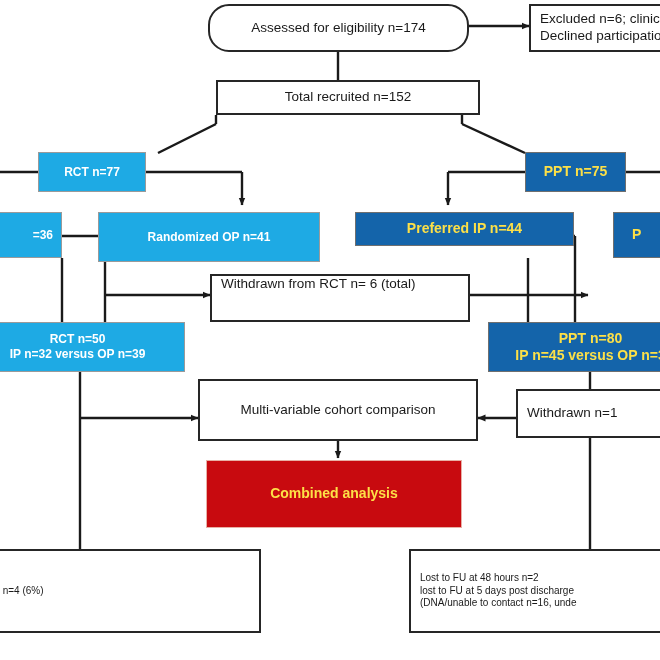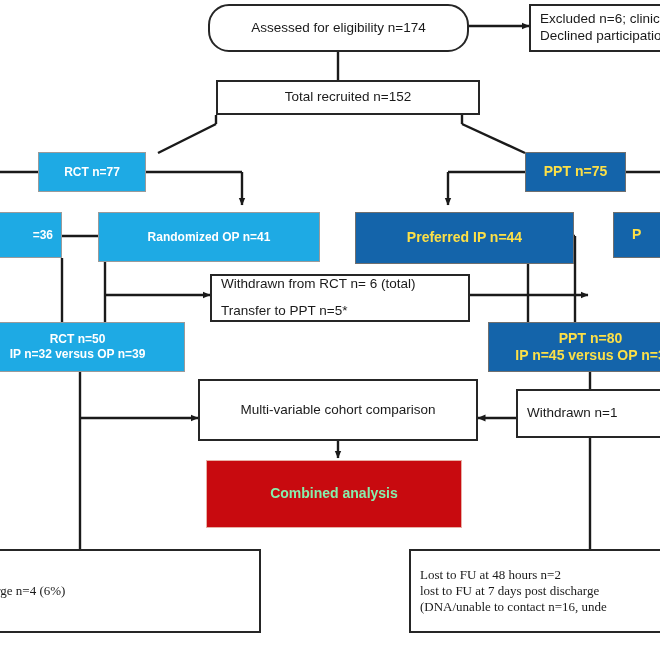--- a/index.html
+++ b/index.html
@@ -60,25 +60,25 @@
     background:#1464aa;
     border:1.5px solid #6f6f6f;
     color:#fde047;
     font-weight:bold;
     font-size:14px;
   }
   
   .red{
     background:#c80a0f;
     border:1.5px solid #e8b0a6;
-    color:#86efac;
+    color:#fde047;
     font-weight:bold;
     font-size:14px;
   }
-  .sm{font-size:13px;font-family:Liberation Serif, serif;}
+  .sm{font-size:10px;}
 </style>
 </head>
 <body>
 
 <div id="canvas">
 
   <svg id="wires" viewBox="0 0 660 660" xmlns="http://www.w3.org/2000/svg">
     <defs>
       <marker id="ah" markerWidth="9" markerHeight="9" refX="7.5" refY="4" orient="auto" markerUnits="userSpaceOnUse">
         <path d="M0,0.6 L8,4 L0,7.4 z" fill="#1a1a1a"></path>
@@ -158,31 +158,30 @@
   </div>
 
   <div class="node lblue" style="left:-48px; top:212px; width:110px; height:46px; align-items:flex-end; padding-right:8px;">
     <span class="ln">=36</span>
   </div>
 
   <div class="node lblue" style="left:98px; top:212px; width:222px; height:50px;">
     <span class="ln">Randomized OP n=41</span>
   </div>
 
-  <div class="node dblue" style="left:355px; top:212px; width:219px; height:52px;">
+  <div class="node dblue" style="left:355px; top:212px; width:219px; height:34px;">
     <span class="ln">Preferred IP n=44</span>
   </div>
 
   <div class="node dblue" style="left:613px; top:212px; width:120px; height:46px; align-items:flex-start; padding-left:18px;">
     <span class="ln">P</span>
   </div>
 
   <div class="node plain left" style="left:210px; top:274px; width:260px; height:48px;justify-content:space-between;">
     <span class="ln">Withdrawn from RCT n= 6 (total)</span>
-    <span class="ln">Transfer to PPT n=5*</span>
   </div>
 
   <div class="node lblue" style="left:-30px; top:322px; width:215px; height:50px;">
     <span class="ln">RCT n=50</span>
     <span class="ln">IP n=32 versus OP n=39</span>
   </div>
 
   <div class="node dblue" style="left:488px; top:322px; width:205px; height:50px;">
     <span class="ln">PPT n=80</span>
     <span class="ln">IP n=45 versus OP n=3</span>
@@ -201,17 +200,17 @@
   </div>
 
   <div class="node plain left" style="left:-100px; top:549px; width:361px; height:84px; justify-content:center;">
 
     <span class="ln sm">days post discharge n=4 (6%)</span>
 
   </div>
 
   <div class="node plain left" style="left:409px; top:549px; width:300px; height:84px; justify-content:center;">
     <span class="ln sm">Lost to FU at 48 hours n=2</span>
-    <span class="ln sm">lost to FU at 7 days post discharge</span>
+    <span class="ln sm">lost to FU at 5 days post discharge</span>
     <span class="ln sm">(DNA/unable to contact n=16, unde</span>
   </div>
 
 </div>
 
 </body></html>

